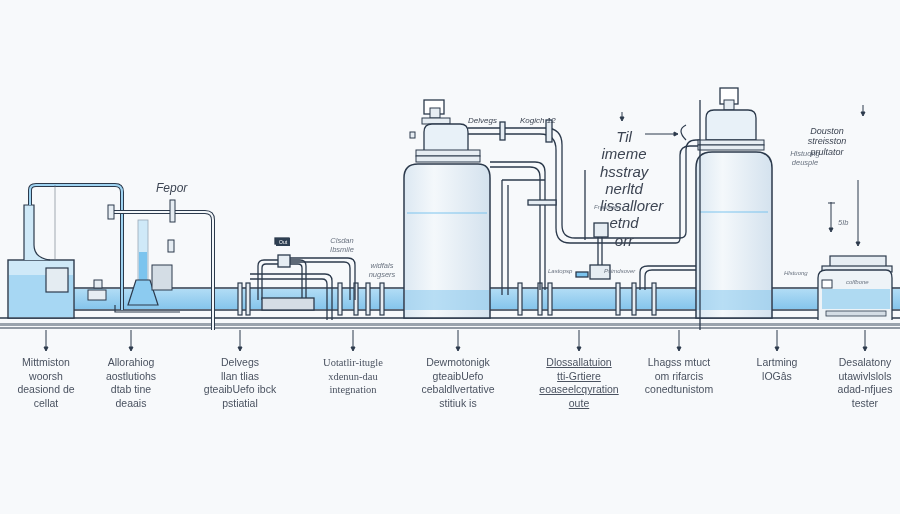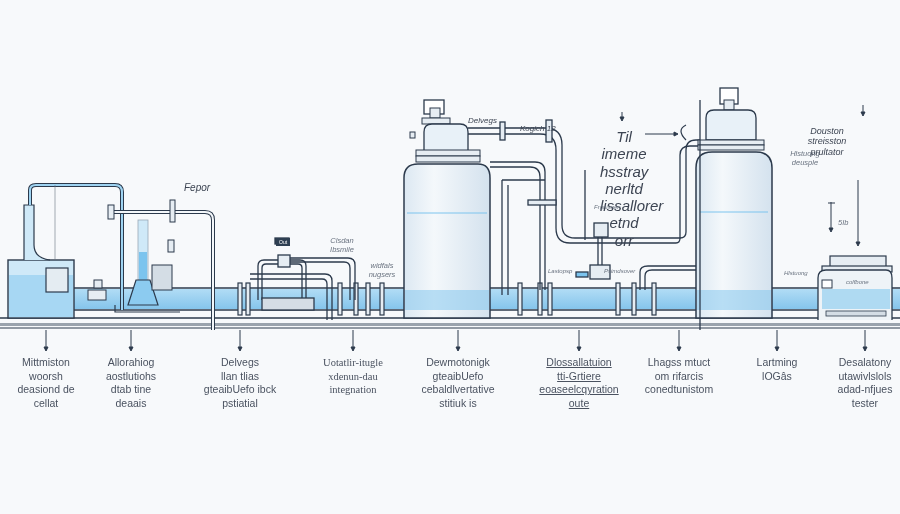--- a/index.html
+++ b/index.html
@@ -177,26 +177,26 @@
       <path d="M577 347 L581 347 L579 351 Z"></path>
     <line x1="679" y1="330" x2="679" y2="350"></line>
       <path d="M677 347 L681 347 L679 351 Z"></path>
     <line x1="777" y1="330" x2="777" y2="350"></line>
       <path d="M775 347 L779 347 L777 351 Z"></path>
     <line x1="865" y1="330" x2="865" y2="350"></line>
       <path d="M863 347 L867 347 L865 351 Z"></path>
   </g>
 </svg>
 
-<div class="lbl dark" style="left:156px;top:182px;font-size:10px;margin-left:28px;">Fepor</div>
+<div class="lbl dark" style="left:156px;top:182px;font-size:12px;">Fepor</div>
 <div class="badge" style="left:276px;top:238px;">Out</div>
 <div class="lbl" style="left:322px;top:237px;width:40px;white-space:normal;">Clsdan Ibsmile</div>
 <div class="lbl" style="left:362px;top:262px;width:40px;white-space:normal;">widfals nugsers</div>
 <div class="lbl dark" style="left:468px;top:116px;">Delvegs</div>
-<div class="lbl dark" style="left:520px;top:116px;margin-top:8px;">Kogich 12</div>
+<div class="lbl dark" style="left:520px;top:116px;">Kogich 12</div>
 <div class="lbl dark" style="left:600px;top:128px;width:48px;white-space:normal;font-size:15px;">Til imeme hsstray nerltd lissallorer etnd orr</div>
 <div class="lbl" style="left:594px;top:204px;font-size:6px;">Frgnisnen</div>
 <div class="lbl" style="left:548px;top:268px;font-size:6px;">Lastopsp</div>
 <div class="lbl" style="left:604px;top:268px;font-size:6px;">Psimdsover</div>
 <div class="lbl" style="left:788px;top:150px;width:34px;white-space:normal;">Hlstuong deusple</div>
 <div class="lbl dark" style="left:800px;top:126px;width:54px;white-space:normal;font-size:9px;">Douston streisston prultator</div>
 <div class="lbl" style="left:838px;top:219px;">5Ib</div>
 <div class="lbl" style="left:784px;top:270px;font-size:6px;">Hlstuong</div>
 <div class="lbl" style="left:846px;top:279px;font-size:6px;">colfbone</div>
 

